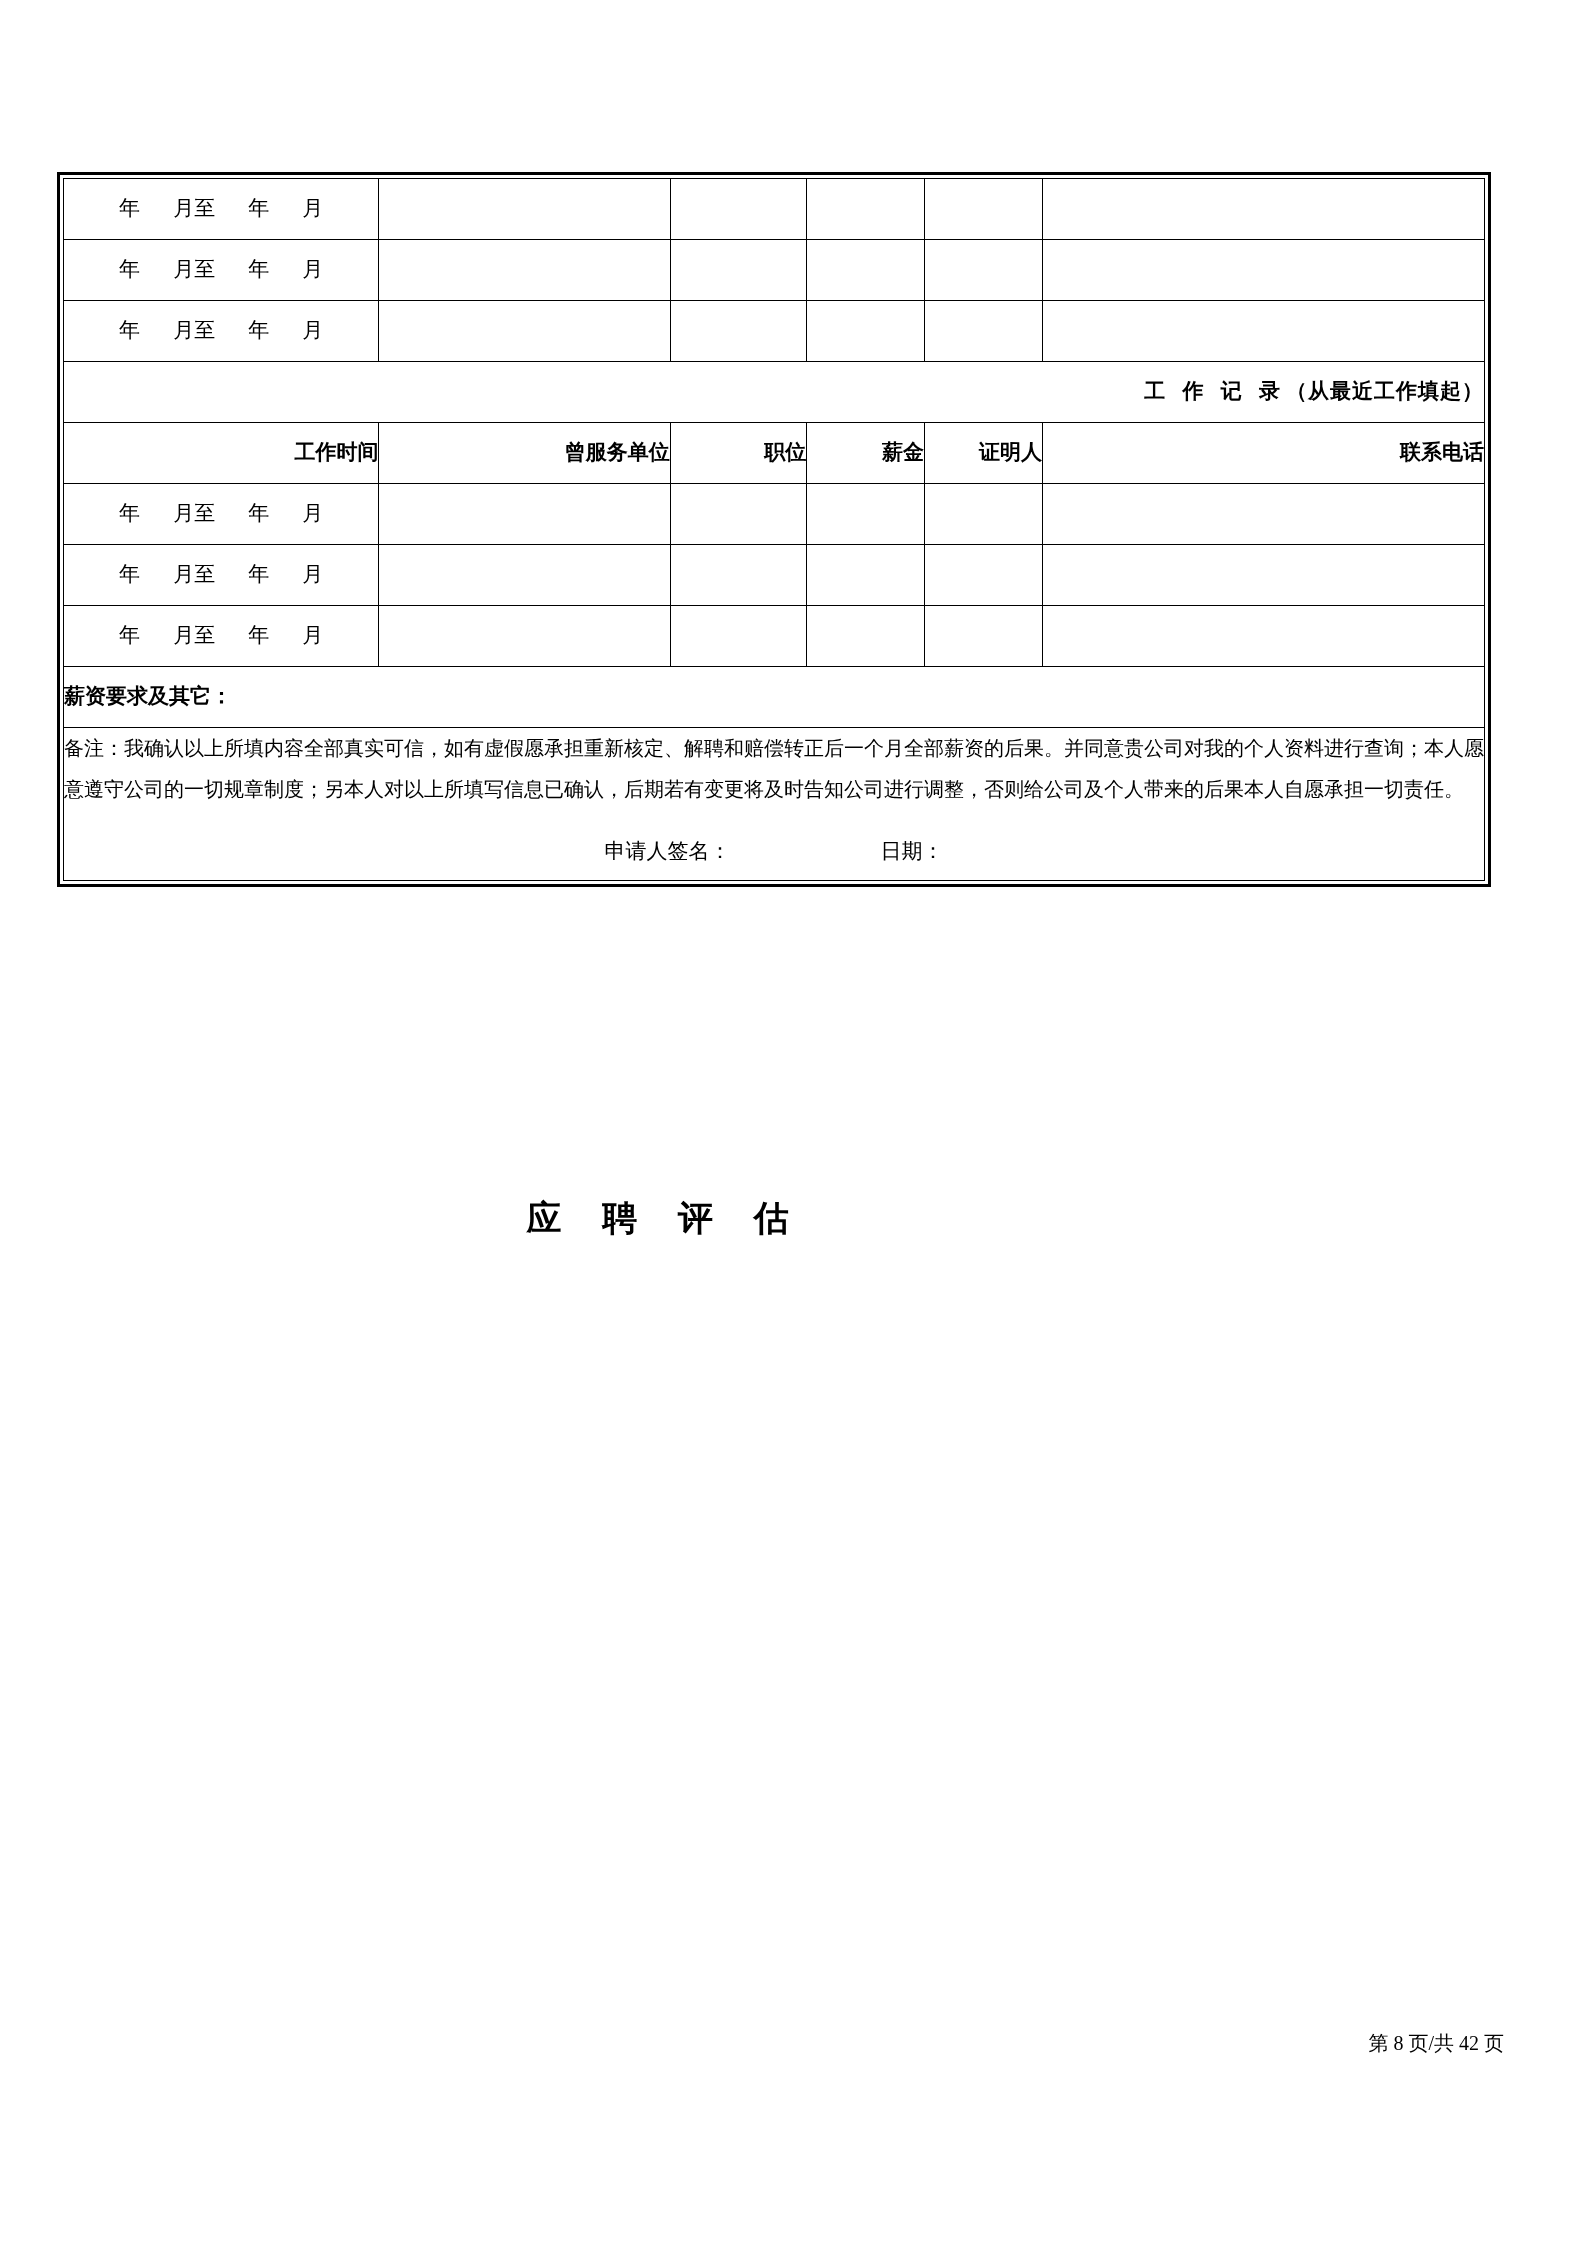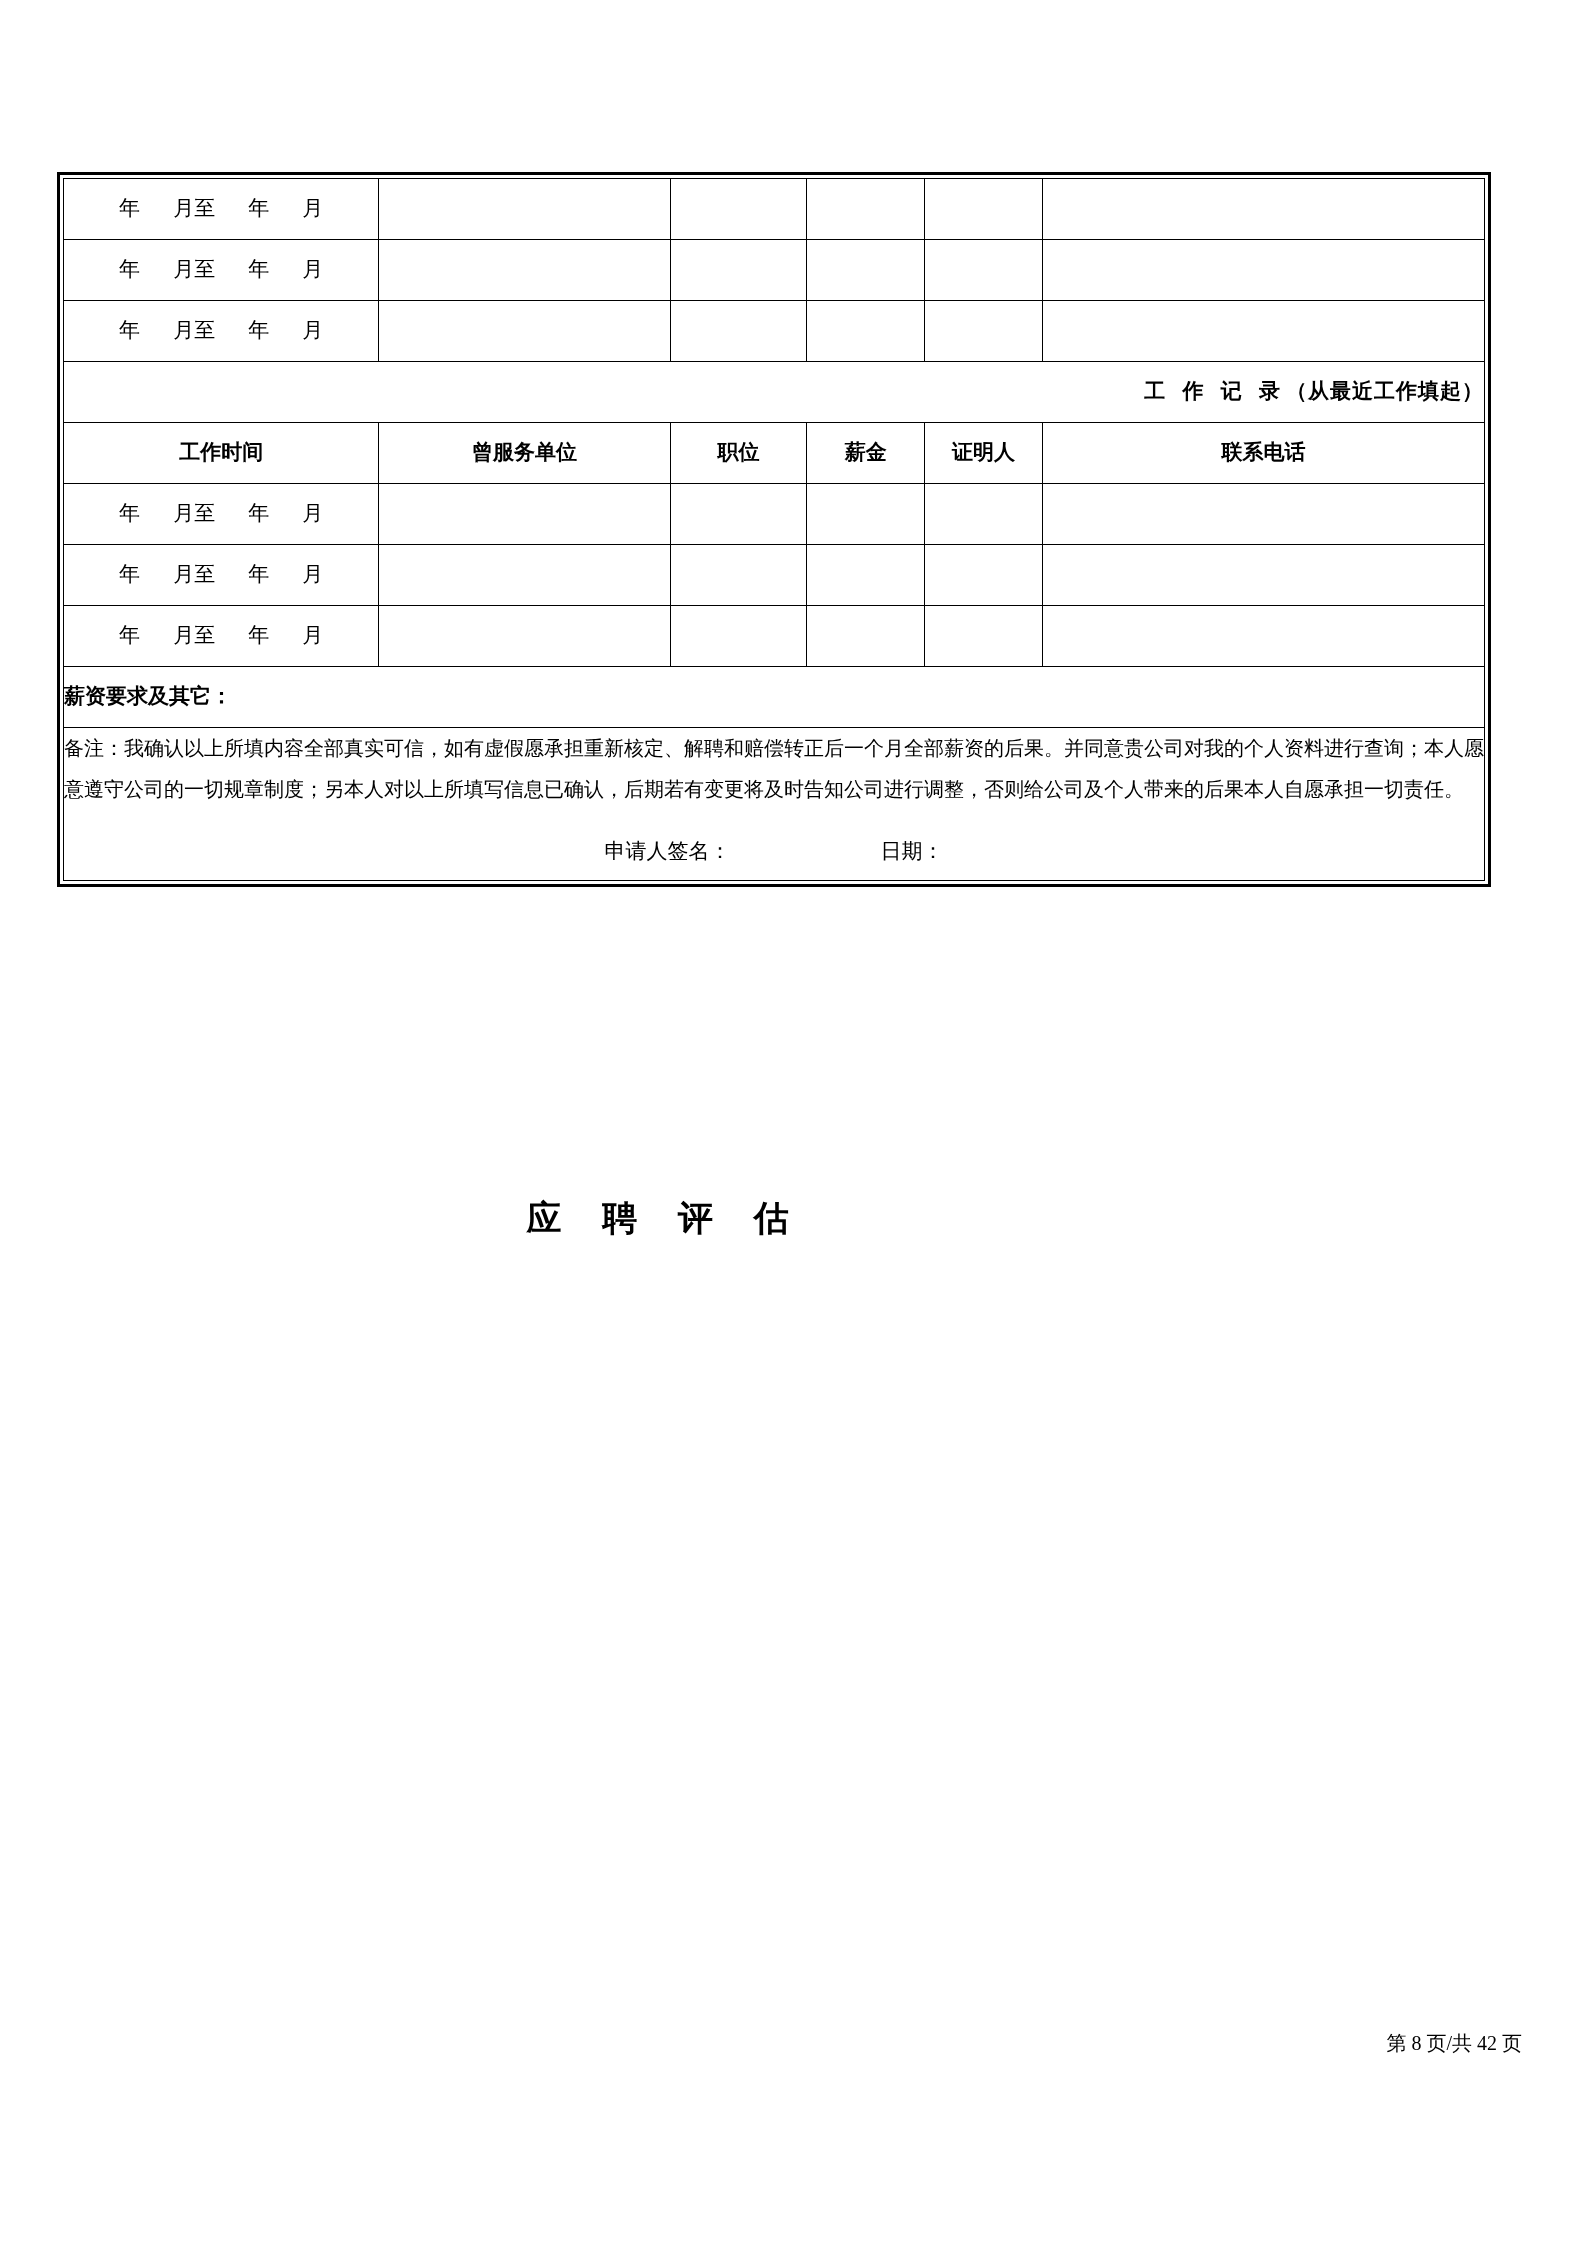--- a/index.html
+++ b/index.html
@@ -61,21 +61,21 @@
 
   .section-title {
     text-align: right;
     font-weight: bold;
     font-size: 23px;
     letter-spacing: 1px;
   }
   .section-title .spaced { letter-spacing: 6px; }
 
   .col-head {
-    text-align: center;
+    text-align: right;
     font-weight: bold;
     font-size: 22px;
   }
 
   .pad-cell {
     padding: 14px 18px 10px 18px;
     font-size: 21px;
     font-weight: bold;
     height: 74px;
     vertical-align: top;
@@ -120,21 +120,21 @@
     text-align: center;
     font-size: 21px;
   }
 
   .footer {
     position: absolute;
     left: 0;
     top: 2030px;
     width: 1587px;
     text-align: right;
-    padding-right: 65px;
+    padding-right: 83px;
     box-sizing: border-box;
     font-size: 20px;
   }
   .footer .pg { font-family: "Liberation Serif", serif; }
 </style>
 </head>
 <body>
 
 <div class="page">
 

